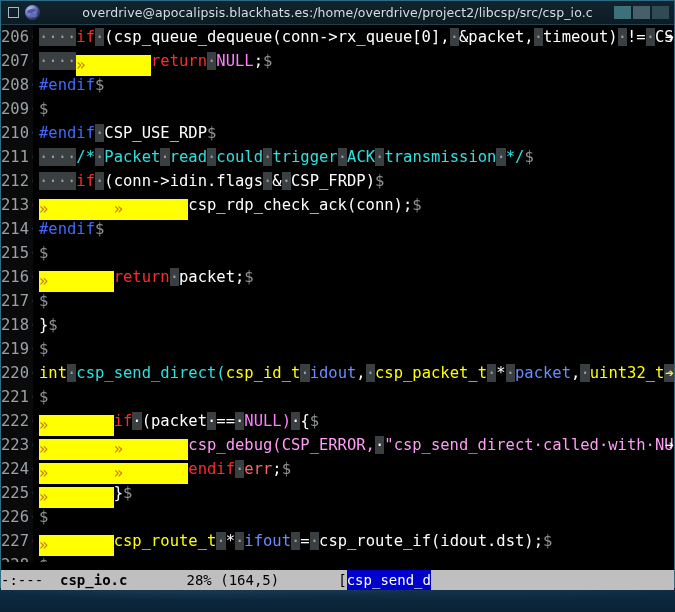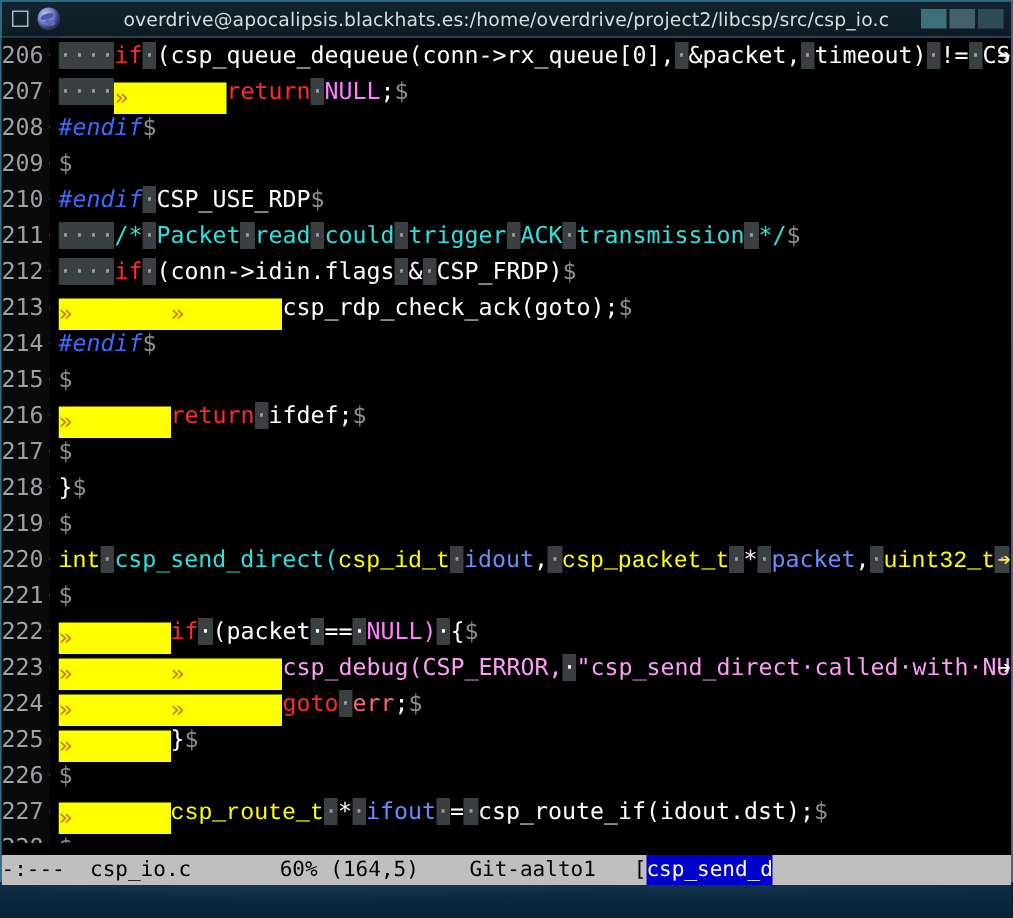--- a/index.html
+++ b/index.html
@@ -20,21 +20,21 @@
     background:
       radial-gradient(ellipse at 30% 40%, rgba(120,190,235,.55), rgba(0,0,0,0) 60%),
       radial-gradient(ellipse at 72% 30%, rgba(90,160,210,.45), rgba(0,0,0,0) 62%);
   }
 
   
   #window{
     position:absolute;left:0;top:0;width:675px;height:588px;
     box-sizing:border-box;
     border:1px solid #2e6c86;
-    background:#fca5a5;
+    background:#a21caf;
   }
 
   
   #titlebar{
     position:relative;height:23px;
     background:linear-gradient(180deg,#13242e 0%,#0d1b23 100%);
     border-bottom:1px solid #20424f;
     display:flex;align-items:center;
   }
   .tb-left{display:flex;align-items:center;gap:6px;padding-left:7px;}
@@ -101,22 +101,22 @@
   .lnum .dot{color:#5c6164;}
 
   
   #fringe{
     position:absolute;left:32px;top:0;width:6px;height:100%;
     background:#000;z-index:3;pointer-events:none;
   }
 
   
   .s-kw      {color:#ff2a2a;}           
-  .s-pre     {color:#4169ff;font-style:italic;}           
-  .s-type    {color:#ffff00;font-family:Liberation Mono, monospace;}           
+  .s-pre     {color:#4169ff;}           
+  .s-type    {color:#ffff00;}           
   .s-var     {color:#6a8cff;}           
   .s-func    {color:#ff7fff;}
   .s-str     {color:#ff9cf5;}           
   .s-cmt     {color:#2fe0e0;}           
   .s-plain   {color:#ffffff;}
   .s-eol     {color:#8d9295;}           
   .s-err     {color:#ff6a6a;}           
 
   
   .ws{                                   
@@ -138,21 +138,21 @@
   .cont.y{color:#ffe14d;}
 
   
   #modeline{
     position:absolute;left:0;right:0;bottom:0;height:20px;
     display:flex;align-items:center;
     background:#bfbfbf;color:#000;
     font-size:14px;line-height:20px;white-space:pre;
     overflow:hidden;
   }
-  #modeline .bold{font-weight:normal;}
+  #modeline .bold{font-weight:bold;}
   .ml-buf{background:#0000cd;color:#ffffff;}
 </style>
 </head>
 <body>
 
 <div id="desktop"></div>
 
 <div id="window">
 
   <div id="titlebar">
@@ -173,48 +173,47 @@
     <div id="buffer">
       <div id="fringe"></div>
 
     <div class="ln"><span class="lnum">206<span class="dot">·</span></span><span style="display: inline-block; width: 6px;"></span><span class="ws">····</span><span class="s-kw">if</span><span class="ws">·</span><span class="s-plain">(csp_queue_dequeue(conn-&gt;rx_queue[0],</span><span class="ws">·</span><span class="s-plain">&amp;packet,</span><span class="ws">·</span><span class="s-plain">timeout)</span><span class="ws">·</span><span class="s-plain">!=</span><span class="ws">·</span><span class="s-plain">CSP_QUEUE_O</span><span class="cont">➔</span></div>
         <div class="ln"><span class="lnum">207<span class="dot">·</span></span><span style="display: inline-block; width: 6px;"></span><span class="ws">····</span><span class="tab">»       </span><span class="s-kw">return</span><span class="ws">·</span><span class="s-func">NULL</span><span class="s-plain">;</span><span class="s-eol">$</span></div>
         <div class="ln"><span class="lnum">208<span class="dot">·</span></span><span style="display: inline-block; width: 6px;"></span><span class="s-pre">#endif</span><span class="s-eol">$</span></div>
         <div class="ln"><span class="lnum">209<span class="dot">·</span></span><span style="display: inline-block; width: 6px;"></span><span class="s-eol">$</span></div>
         <div class="ln"><span class="lnum">210<span class="dot">·</span></span><span style="display: inline-block; width: 6px;"></span><span class="s-pre">#endif</span><span class="ws">·</span><span class="s-plain">CSP_USE_RDP</span><span class="s-eol">$</span></div>
         <div class="ln"><span class="lnum">211<span class="dot">·</span></span><span style="display: inline-block; width: 6px;"></span><span class="ws">····</span><span class="s-cmt">/*</span><span class="ws">·</span><span class="s-cmt">Packet</span><span class="ws">·</span><span class="s-cmt">read</span><span class="ws">·</span><span class="s-cmt">could</span><span class="ws">·</span><span class="s-cmt">trigger</span><span class="ws">·</span><span class="s-cmt">ACK</span><span class="ws">·</span><span class="s-cmt">transmission</span><span class="ws">·</span><span class="s-cmt">*/</span><span class="s-eol">$</span></div>
         <div class="ln"><span class="lnum">212<span class="dot">·</span></span><span style="display: inline-block; width: 6px;"></span><span class="ws">····</span><span class="s-kw">if</span><span class="ws">·</span><span class="s-plain">(conn-&gt;idin.flags</span><span class="ws">·</span><span class="s-plain">&amp;</span><span class="ws">·</span><span class="s-plain">CSP_FRDP)</span><span class="s-eol">$</span></div>
-        <div class="ln"><span class="lnum">213<span class="dot">·</span></span><span style="display: inline-block; width: 6px;"></span><span class="tab">»       »       </span><span class="s-plain">csp_rdp_check_ack(goto);</span><span class="s-eol">$</span></div>
+        <div class="ln"><span class="lnum">213<span class="dot">·</span></span><span style="display: inline-block; width: 6px;"></span><span class="tab">»       »       </span><span class="s-plain">csp_rdp_check_ack(conn);</span><span class="s-eol">$</span></div>
         <div class="ln"><span class="lnum">214<span class="dot">·</span></span><span style="display: inline-block; width: 6px;"></span><span class="s-pre">#endif</span><span class="s-eol">$</span></div>
         <div class="ln"><span class="lnum">215<span class="dot">·</span></span><span style="display: inline-block; width: 6px;"></span><span class="s-eol">$</span></div>
-        <div class="ln"><span class="lnum">216<span class="dot">·</span></span><span style="display: inline-block; width: 6px;"></span><span class="tab">»       </span><span class="s-kw">return</span><span class="ws">·</span><span class="s-plain">ifdef;</span><span class="s-eol">$</span></div>
+        <div class="ln"><span class="lnum">216<span class="dot">·</span></span><span style="display: inline-block; width: 6px;"></span><span class="tab">»       </span><span class="s-kw">return</span><span class="ws">·</span><span class="s-plain">packet;</span><span class="s-eol">$</span></div>
         <div class="ln"><span class="lnum">217<span class="dot">·</span></span><span style="display: inline-block; width: 6px;"></span><span class="s-eol">$</span></div>
         <div class="ln"><span class="lnum">218<span class="dot">·</span></span><span style="display: inline-block; width: 6px;"></span><span class="s-plain">}</span><span class="s-eol">$</span></div>
         <div class="ln"><span class="lnum">219<span class="dot">·</span></span><span style="display: inline-block; width: 6px;"></span><span class="s-eol">$</span></div>
         <div class="ln"><span class="lnum">220<span class="dot">·</span></span><span style="display: inline-block; width: 6px;"></span><span class="s-type">int</span><span class="ws">·</span><span class="s-cmt">csp_send_direct(</span><span class="s-type">csp_id_t</span><span class="ws">·</span><span class="s-var">idout</span><span class="s-plain">,</span><span class="ws">·</span><span class="s-type">csp_packet_t</span><span class="ws">·</span><span class="s-plain">*</span><span class="ws">·</span><span class="s-var">packet</span><span class="s-plain">,</span><span class="ws">·</span><span class="s-type">uint32_t</span><span class="ws">·</span><span class="s-var">timeout</span><span class="cont y">➔</span></div>
         <div class="ln"><span class="lnum">221<span class="dot">·</span></span><span style="display: inline-block; width: 6px;"></span><span class="s-eol">$</span></div>
         <div class="ln"><span class="lnum">222<span class="dot">·</span></span><span style="display: inline-block; width: 6px;"></span><span class="tab">»       </span><span class="s-kw">if</span><span class="hl">·</span><span class="s-plain">(packet</span><span class="hl">·</span><span class="s-plain">==</span><span class="hl">·</span><span class="s-func">NULL)</span><span class="hl">·</span><span class="s-plain">{</span><span class="s-eol">$</span></div>
         <div class="ln"><span class="lnum">223<span class="dot">·</span></span><span style="display: inline-block; width: 6px;"></span><span class="tab">»       »       </span><span class="s-str">csp_debug(CSP_ERROR,</span><span class="hl">·</span><span class="s-str">"csp_send_direct·called·with·NULL·packet</span><span class="cont">➔</span></div>
-        <div class="ln"><span class="lnum">224<span class="dot">·</span></span><span style="display: inline-block; width: 6px;"></span><span class="tab">»       »       </span><span class="s-kw">goto</span><span class="ws">·</span><span class="s-err">err</span><span class="s-plain">;</span><span class="s-eol">$</span></div>
+        <div class="ln"><span class="lnum">224<span class="dot">·</span></span><span style="display: inline-block; width: 6px;"></span><span class="tab">»       »       </span><span class="s-kw">endif</span><span class="ws">·</span><span class="s-err">err</span><span class="s-plain">;</span><span class="s-eol">$</span></div>
         <div class="ln"><span class="lnum">225<span class="dot">·</span></span><span style="display: inline-block; width: 6px;"></span><span class="tab">»       </span><span class="s-plain">}</span><span class="s-eol">$</span></div>
         <div class="ln"><span class="lnum">226<span class="dot">·</span></span><span style="display: inline-block; width: 6px;"></span><span class="s-eol">$</span></div>
         <div class="ln"><span class="lnum">227<span class="dot">·</span></span><span style="display: inline-block; width: 6px;"></span><span class="tab">»       </span><span class="s-type">csp_route_t</span><span class="ws">·</span><span class="s-plain">*</span><span class="ws">·</span><span class="s-var">ifout</span><span class="ws">·</span><span class="s-plain">=</span><span class="ws">·</span><span class="s-plain">csp_route_if(idout.dst);</span><span class="s-eol">$</span></div>
         <div class="ln"><span class="lnum">228<span class="dot">·</span></span><span style="display: inline-block; width: 6px;"></span><span class="s-eol">$</span></div>
       </div>
 
     <div id="modeline">
       <span>-:---</span>
       <span>&nbsp;&nbsp;</span>
       <span class="bold">csp_io.c</span>
       <span>&nbsp;&nbsp;&nbsp;&nbsp;&nbsp;&nbsp;&nbsp;</span>
-      <span>60%</span>
+      <span>28%</span>
       <span>&nbsp;</span>
       <span>(164,5)</span>
       <span>&nbsp;&nbsp;&nbsp;&nbsp;</span>
-      <span>Git-aalto1</span>
       <span>&nbsp;&nbsp;</span>
       <span>&nbsp;</span>
       <span>[</span>
       <span class="ml-buf">csp_send_d</span>
     </div>
 
   </div>
 </div>
 
 </body></html>

